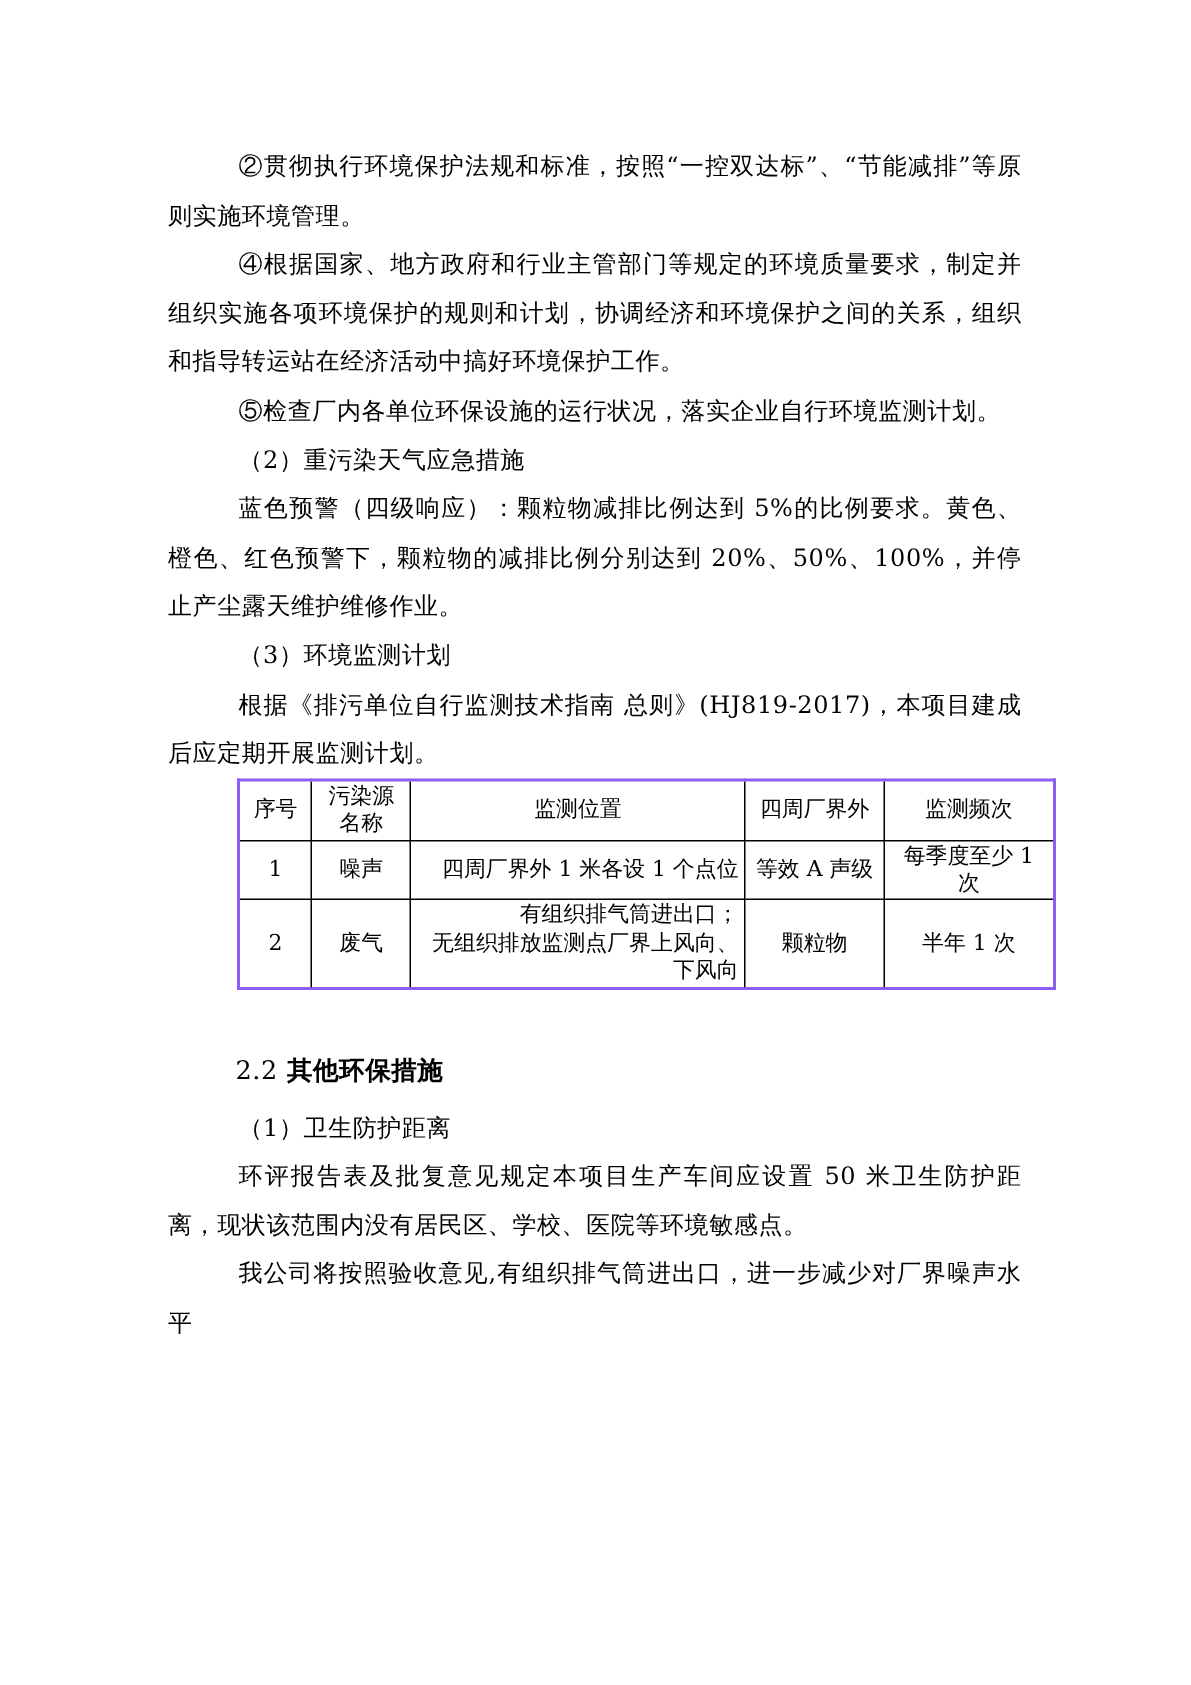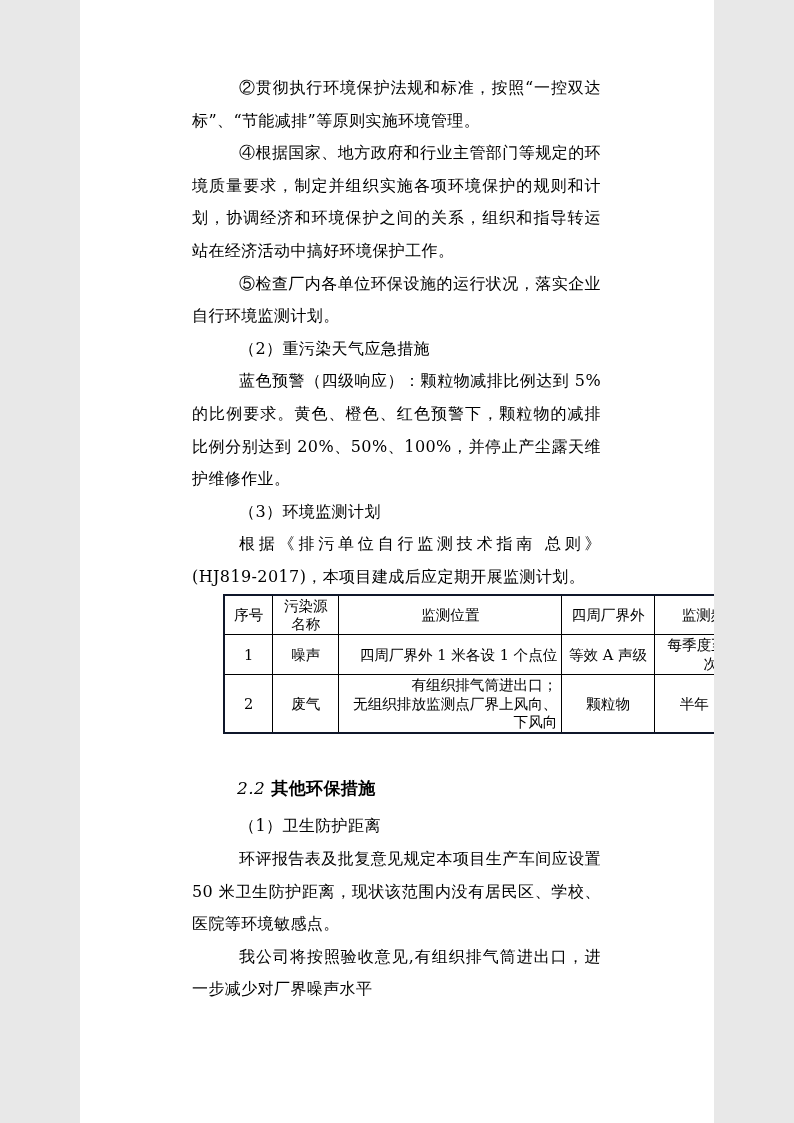--- a/index.html
+++ b/index.html
@@ -2,28 +2,28 @@
 <html><head>
 <meta charset="utf-8">
 <style>
   html, body {
     margin: 0;
     padding: 0;
     background: #e8e8e8;
   }
   .page {
     position: relative;
-    width: 634px;
+    width: 794px;
     height: 1123px;
     margin: 0 auto;
     background: #ffffff;
     color: #000000;
     font-family: "DejaVu Serif", "Liberation Serif", serif;
     box-sizing: border-box;
-    padding: 72px 113px 40px 112px;
+    padding: 95px 113px 40px 112px;
     overflow: hidden;
   }
   .body-text p {
     margin: 0;
     font-size: 16px;
     line-height: 32.6px;
     text-indent: 47px;
     text-align: justify;
     letter-spacing: 0.4px;
   }
@@ -32,22 +32,22 @@
     font-size: 16px;
     line-height: 32.6px;
     padding-left: 117px;
     letter-spacing: 0.4px;
   }
   .table-caption .caption-title {
     margin-left: 58px;
   }
   table.monitor-table {
     border-collapse: collapse;
-    border: 2px solid #0f172a;
-    margin-left: 31px;
+    border: 2px solid #8b5cf6;
+    margin-left: 46px;
     width: 546px;
     table-layout: fixed;
     font-size: 14.6px;
     line-height: 18.4px;
   }
   table.monitor-table th,
   table.monitor-table td {
     border: 1px solid #000;
     padding: 1px 4px;
     text-align: center;
@@ -68,21 +68,20 @@
   .section-heading {
     margin: 38px 0 5px 0;
     padding-left: 45px;
     font-size: 17px;
     line-height: 33px;
     letter-spacing: 0.4px;
   }
   .section-heading .sec-num {
     font-weight: normal;
     margin-right: 6px;
-    font-style: italic;
   }
   .section-heading .sec-title {
     font-weight: bold;
   }
 </style>
 </head>
 <body>
 
 <div class="page">
 

